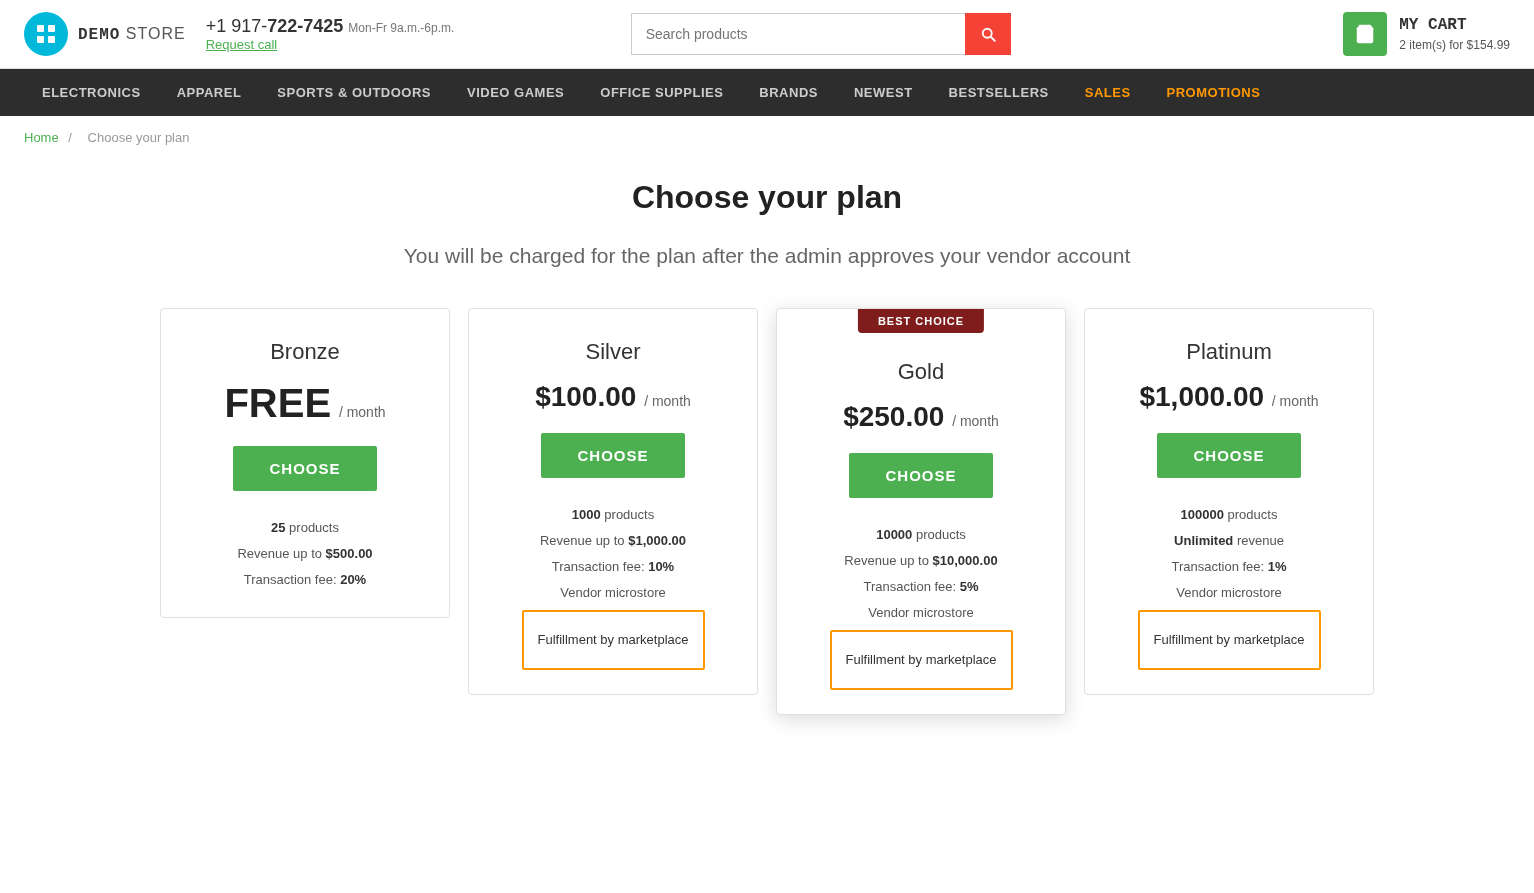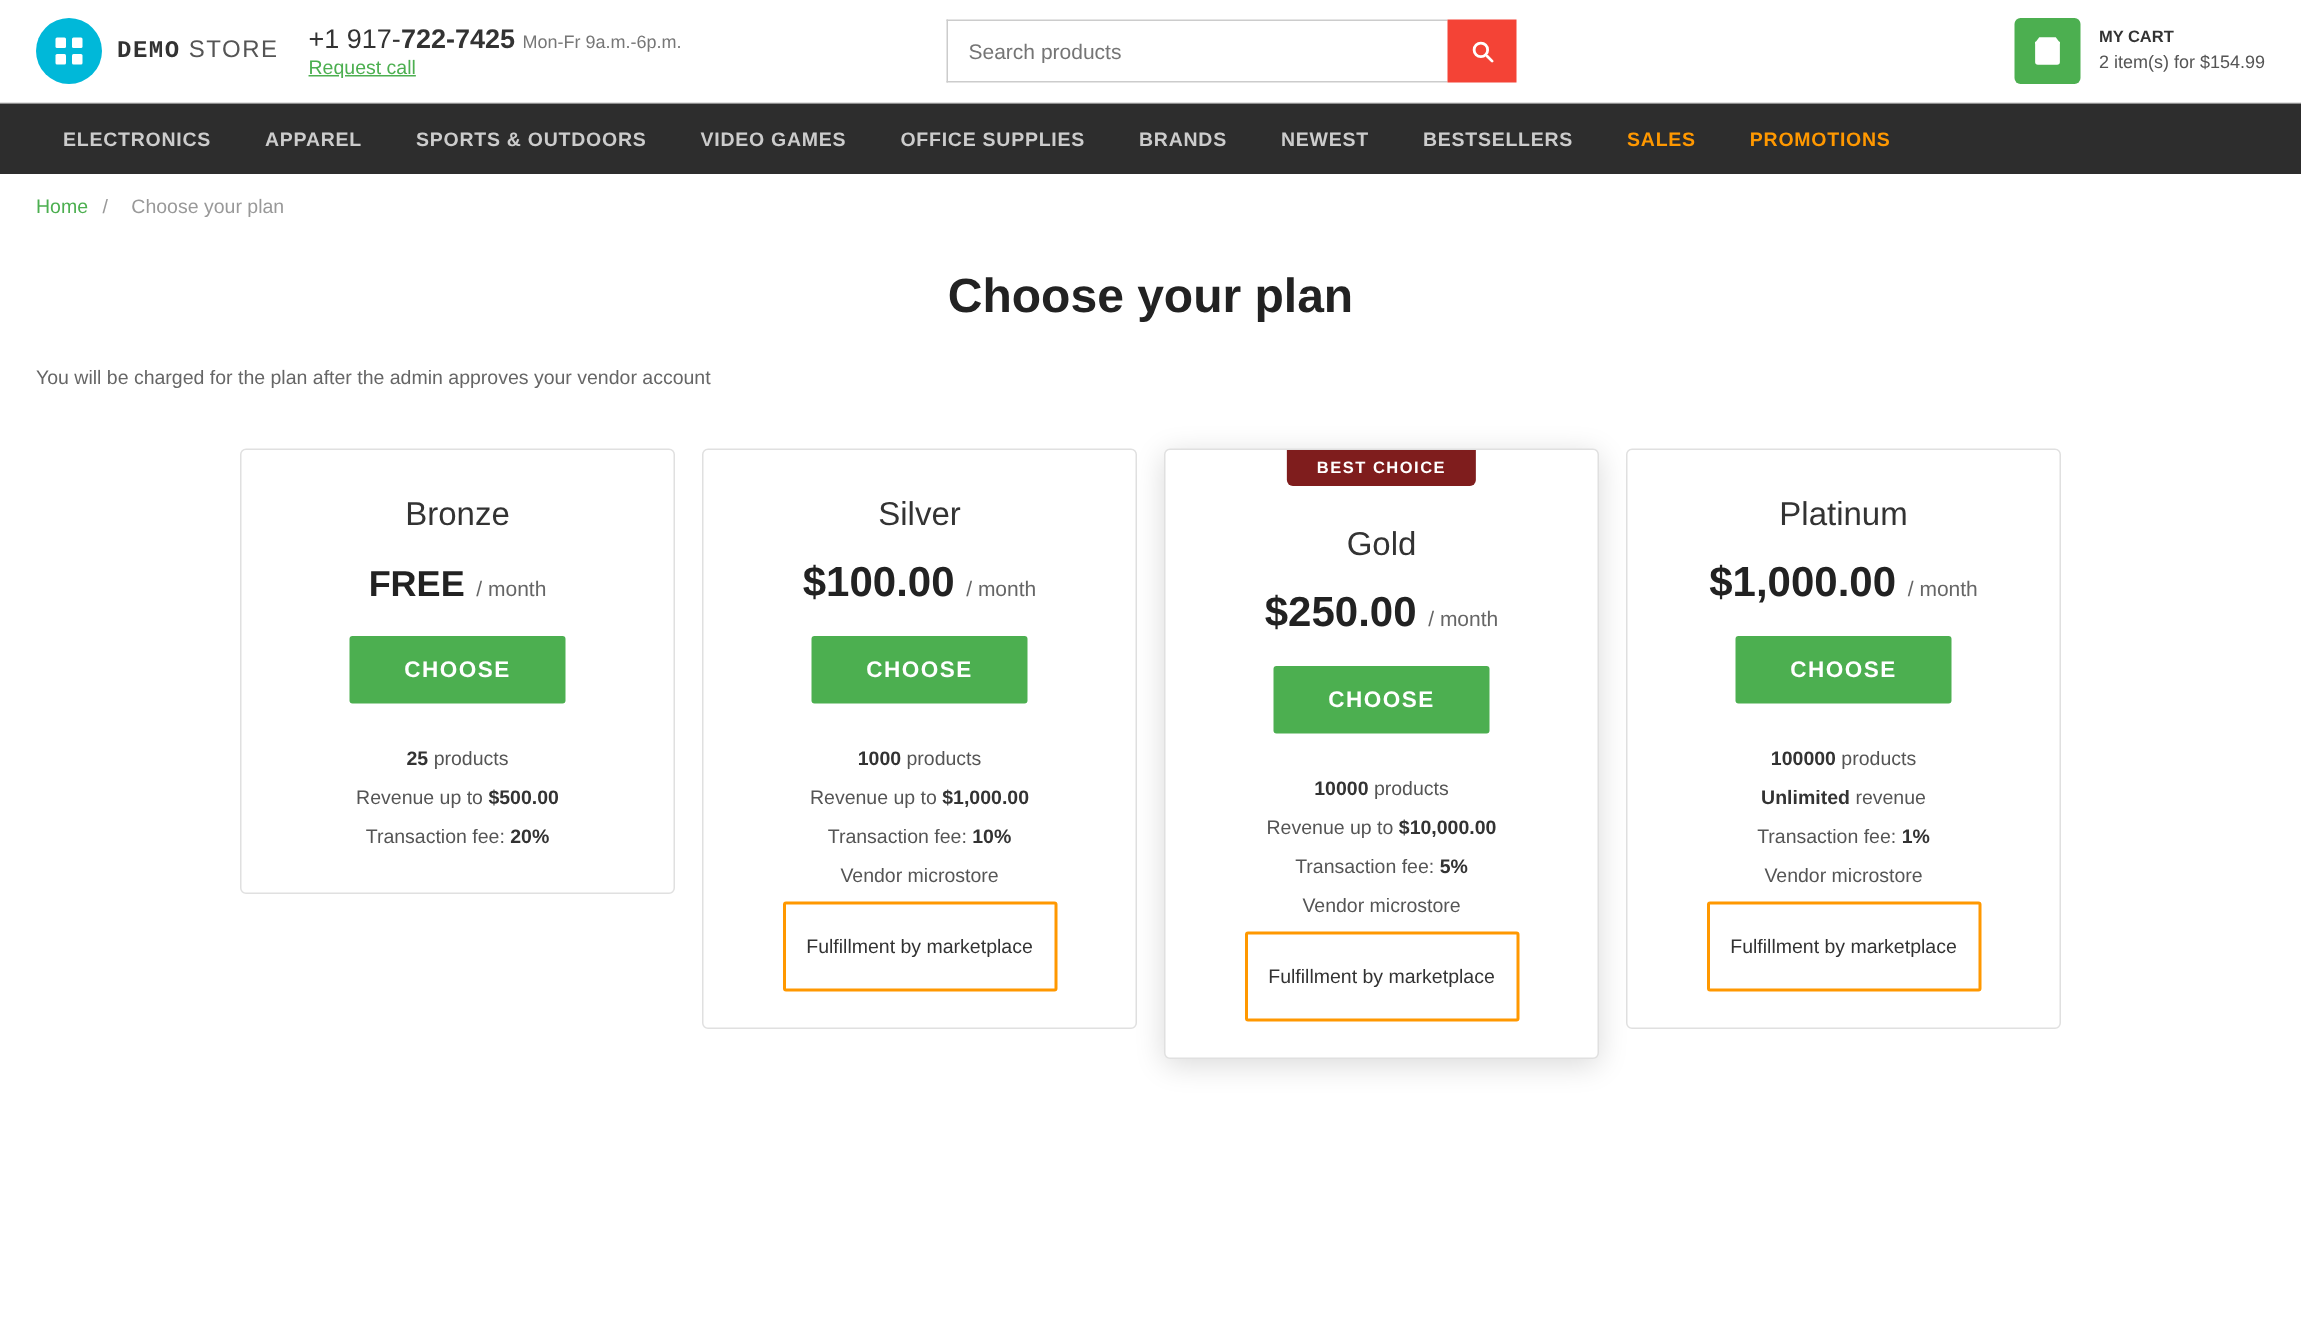--- a/index.html
+++ b/index.html
@@ -77,21 +77,21 @@
       width: 44px;
       height: 44px;
       border-radius: 4px;
       display: flex;
       align-items: center;
       justify-content: center;
       cursor: pointer;
     }
     .cart-icon-btn svg { fill: #fff; width: 22px; height: 22px; }
     .cart-info { line-height: 1.4; }
-    .cart-title { font-size: 11px; font-weight: 700; color: #333; }
+    .cart-title { font-size: 16px; font-weight: 700; color: #333; font-family: Liberation Mono, monospace; }
     .cart-subtitle { font-size: 12px; color: #555; }
 
     
     .nav {
       background: #2d2d2d;
       display: flex;
       align-items: center;
       padding: 0 24px;
     }
     .nav-item {
@@ -120,21 +120,22 @@
     .main { padding: 20px 24px 60px; }
 
     .page-title {
       text-align: center;
       font-size: 32px;
       font-weight: 700;
       color: #222;
       margin-bottom: 14px;
     }
     .page-subtitle {
-      font-size: 13px;
+      text-align: center;
+      font-size: 21px;
       color: #666;
       margin-bottom: 40px;
       margin-top: 28px;
     }
 
     
     .plans-container {
       display: flex;
       justify-content: center;
       gap: 18px;
@@ -184,21 +185,21 @@
       font-weight: 700;
       color: #222;
       margin-bottom: 4px;
     }
     .plan-price .price-suffix {
       font-size: 14px;
       font-weight: 400;
       color: #666;
     }
     .plan-price .free-text {
-      font-size: 24px;
+      font-size: 40px;
       font-weight: 900;
     }
 
     .choose-btn {
       background: #4caf50;
       color: #fff;
       border: none;
       padding: 14px 36px;
       font-size: 15px;
       font-weight: 700;

